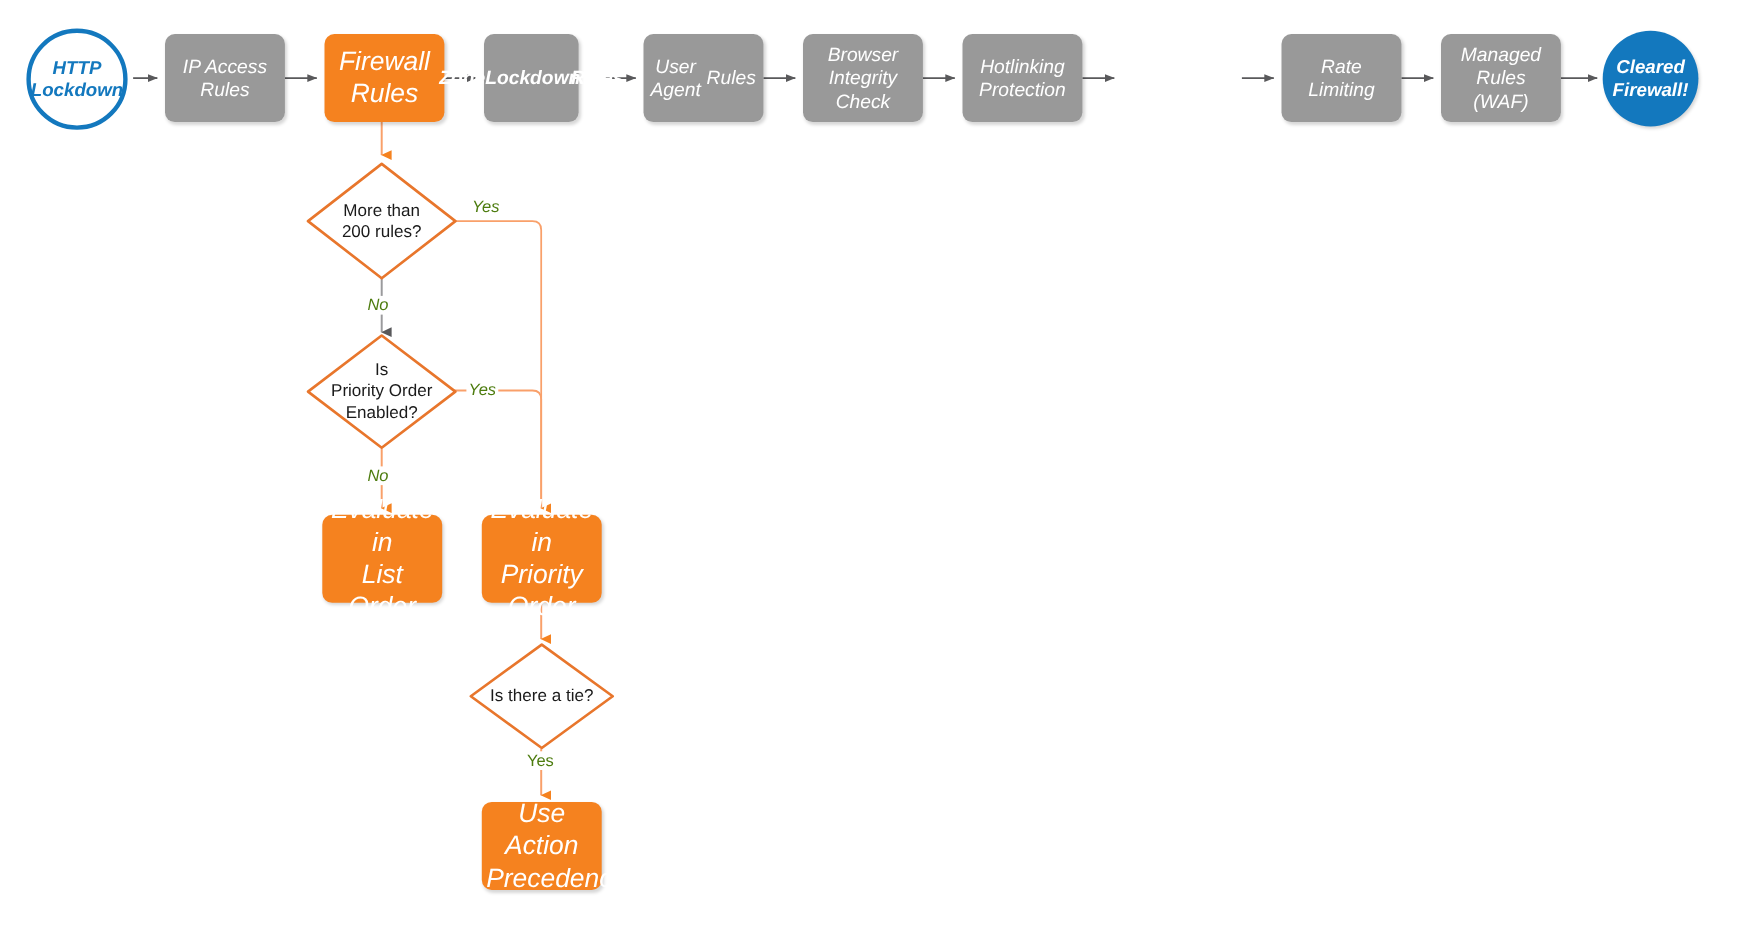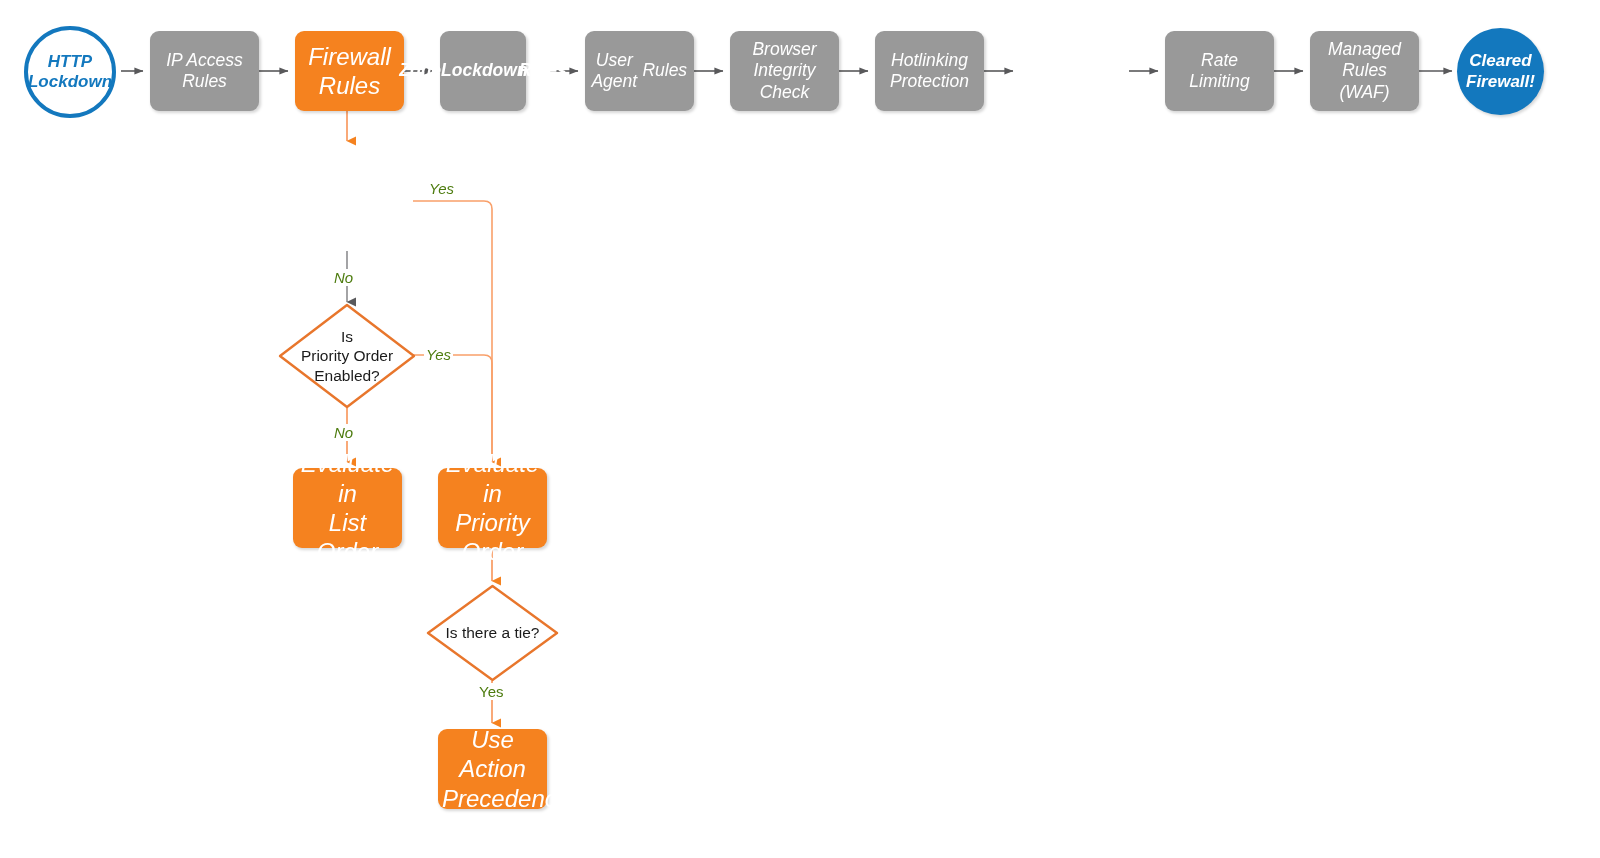--- a/index.html
+++ b/index.html
@@ -202,20 +202,29 @@
     <span class="lbl">Managed</span>
     <span class="lbl">Rules</span>
     <span class="lbl">(WAF)</span>
   </div>
 
   <div class="node circle circle-end" style="left:1457px; top:28px; width:87px; height:87px; flex-direction:column;">
     <span class="lbl">Cleared</span>
     <span class="lbl">Firewall!</span>
   </div>
 
+  <div class="node diamond" style="left:277px; top:146px; width:140px; height:110px;">
+    <div class="dwrap">
+      <svg class="dshape" viewBox="0 0 140 110" preserveAspectRatio="none">
+        <path d="M70,3 L137,55 L70,107 L3,55 Z" fill="#ffffff" stroke="#E8762C" stroke-width="2.4" stroke-linejoin="round"></path>
+      </svg>
+      <span class="dtext">More than
+200 rules?</span>
+    </div>
+  </div>
 
   <div class="edge-label" style="left:427px; top:180px;">Yes</div>
   <div class="edge-label" style="left:332px; top:269px;">No</div>
 
   <div class="node diamond" style="left:277px; top:302px; width:140px; height:108px;">
     <div class="dwrap">
       <svg class="dshape" viewBox="0 0 140 108" preserveAspectRatio="none">
         <path d="M70,3 L137,54 L70,105 L3,54 Z" fill="#ffffff" stroke="#E8762C" stroke-width="2.4" stroke-linejoin="round"></path>
       </svg>
       <span class="dtext">Is

